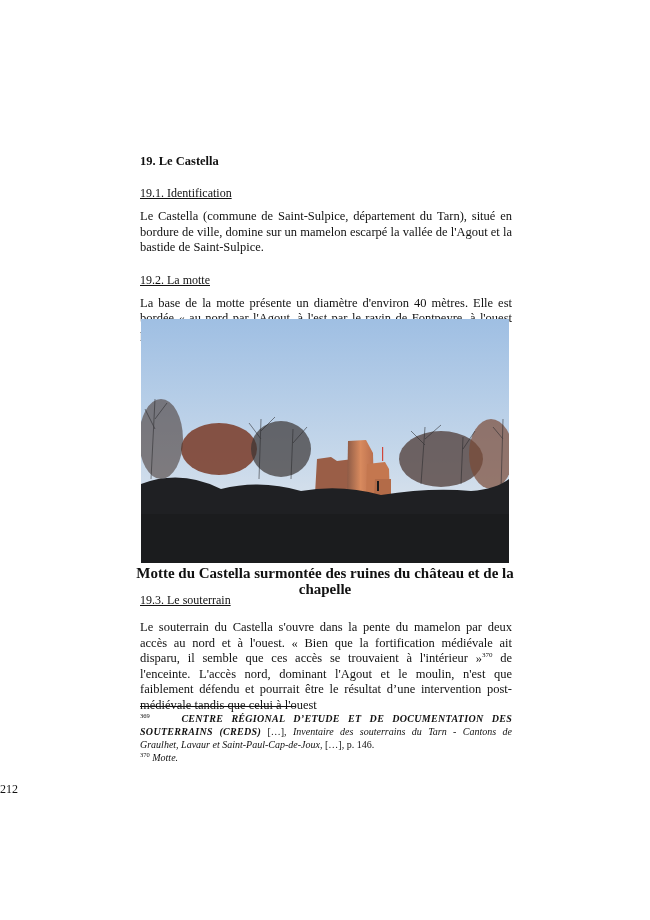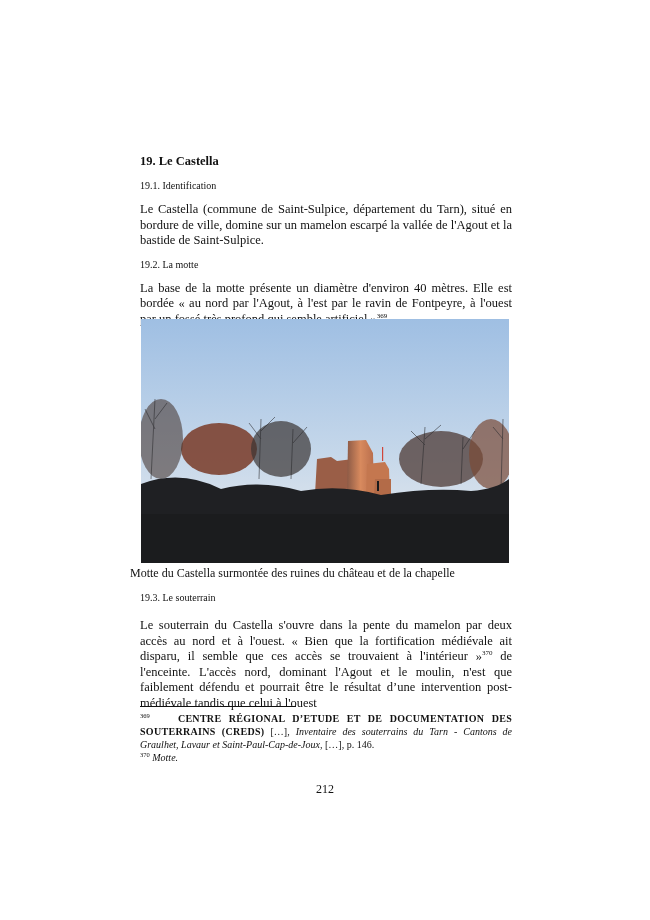--- a/index.html
+++ b/index.html
@@ -21,23 +21,24 @@
       top: 153px;
       width: 372px;
     }
     .heading-main {
       font-weight: bold;
       font-size: 12.5px;
       line-height: 16px;
       margin: 0 0 9px 0;
     }
     .subheading {
-      font-size: 10px;
+      font-size: 12px;
       line-height: 16px;
-      margin: 0 0 8px 0;
+      text-decoration: underline;
+      margin: 16px 0 8px 0;
     }
     .para {
       font-size: 12.5px;
       line-height: 15.5px;
       text-align: justify;
       margin: 4px 0 8px 0;
     }
     sup {
       font-size: 7px;
       line-height: 0;
@@ -52,28 +53,29 @@
       overflow: hidden;
     }
     .figure svg {
       display: block;
     }
     .caption {
       position: absolute;
       left: 130px;
       top: 565px;
       width: 390px;
-      font-weight: normal;
-      font-size: 12px;
+      text-align: center;
+      font-weight: bold;
+      font-size: 15px;
       line-height: 16px;
     }
     .section-3 {
       position: absolute;
       left: 140px;
-      top: 590px;
+      top: 576px;
       width: 372px;
     }
     .section-3 .subheading {
       margin-bottom: 12px;
     }
     .fn-rule {
       position: absolute;
       left: 140px;
       top: 706px;
       width: 156px;
@@ -93,30 +95,30 @@
       margin: 0;
     }
     .fn .num {
       font-size: 6.5px;
       vertical-align: super;
       line-height: 0;
     }
     .fn .org {
       font-weight: bold;
       letter-spacing: 0.3px;
+      font-style: italic;
     }
     .fn i {
       font-style: italic;
     }
     .page-number {
       position: absolute;
       left: 0;
       top: 782px;
       width: 650px;
-      text-align: center;
       font-size: 12px;
     }
   </style>
 </head>
 <body>
 
 <div class="page-content">
   <p class="heading-main">19. Le Castella</p>
 
   <p class="subheading">19.1. Identification</p>

